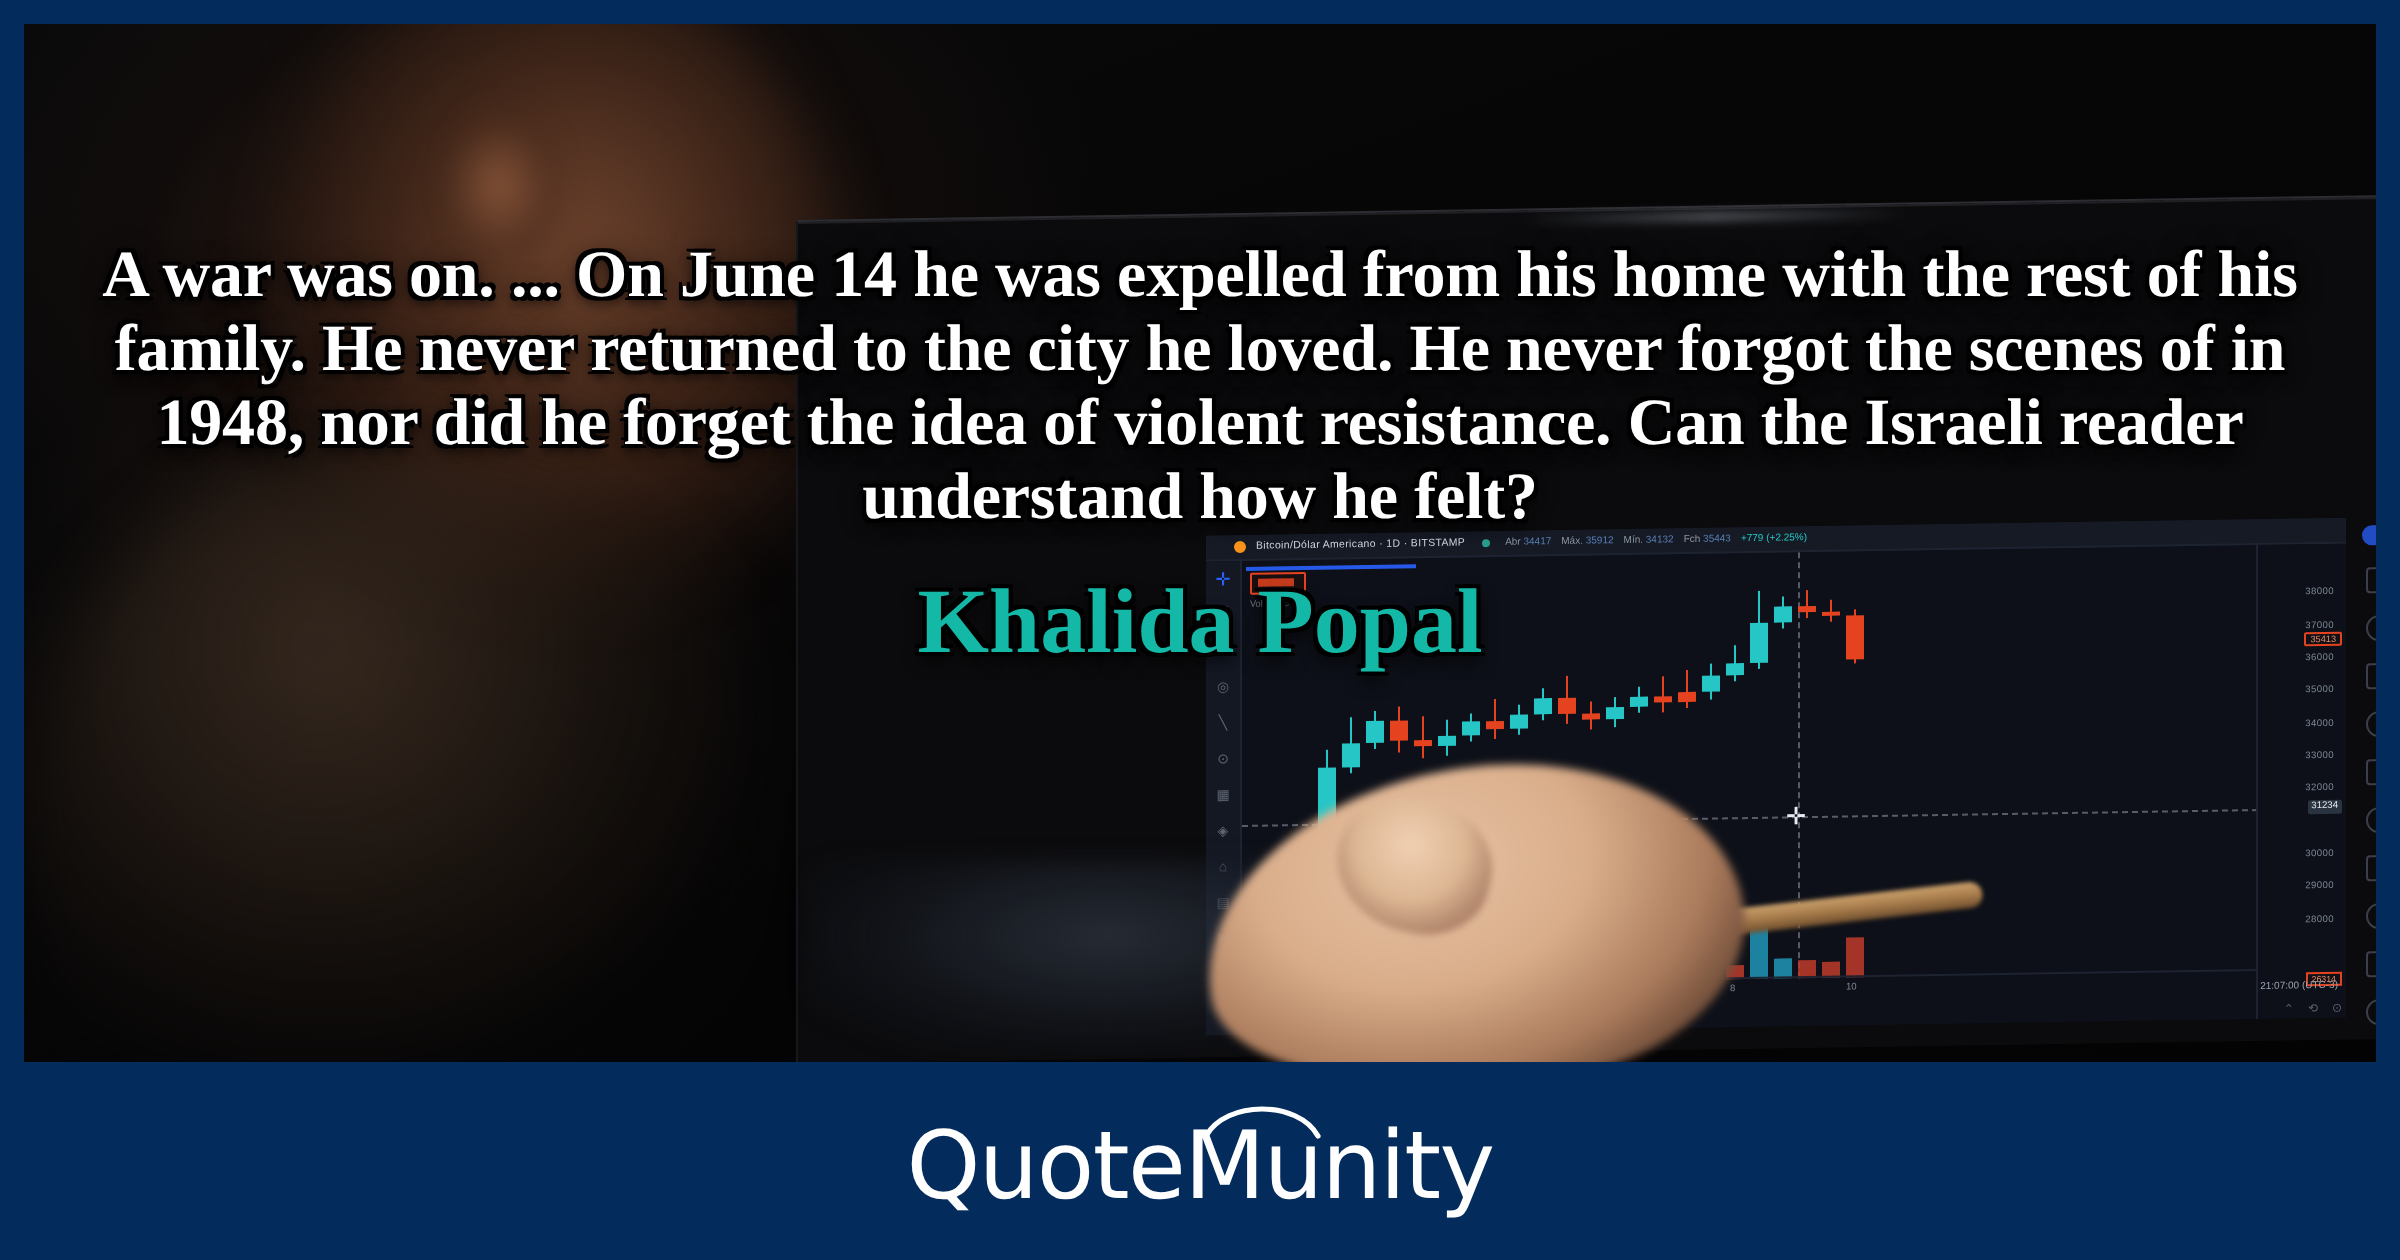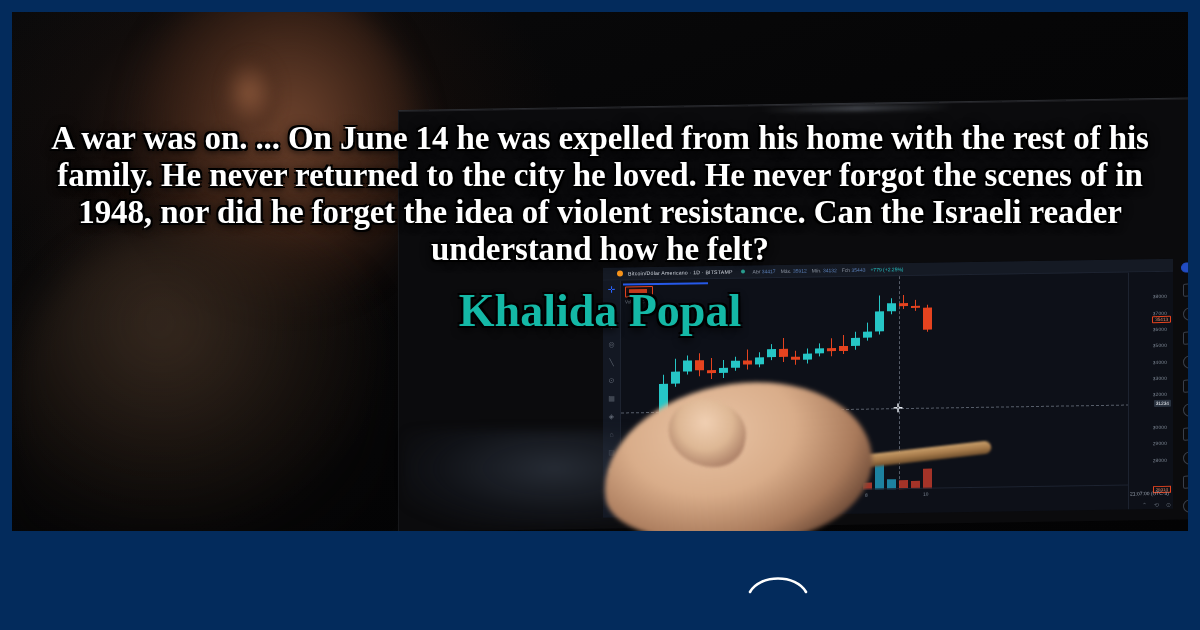--- a/index.html
+++ b/index.html
@@ -706,16 +706,17 @@
   <div class="quote-wrap">
     <p class="quote-text">A war was on. ... On June 14 he was expelled from his home with the rest of his family. He never returned to the city he loved. He never forgot the scenes of in 1948, nor did he forget the idea of violent resistance. Can the Israeli reader understand how he felt?</p>
     <p class="author">Khalida Popal</p>
   </div>
 
   <div class="footer">
     <div class="logo">
       <svg class="logo-arc" viewBox="0 0 60 22">
         <path d="M2 20 C 12 2, 48 2, 58 20" stroke="#ffffff" stroke-width="2.6" fill="none" stroke-linecap="round"></path>
       </svg>
+      <span class="logo-text">QuoteMunity</span>
     </div>
   </div>
 
 </div>
 
 </body></html>

